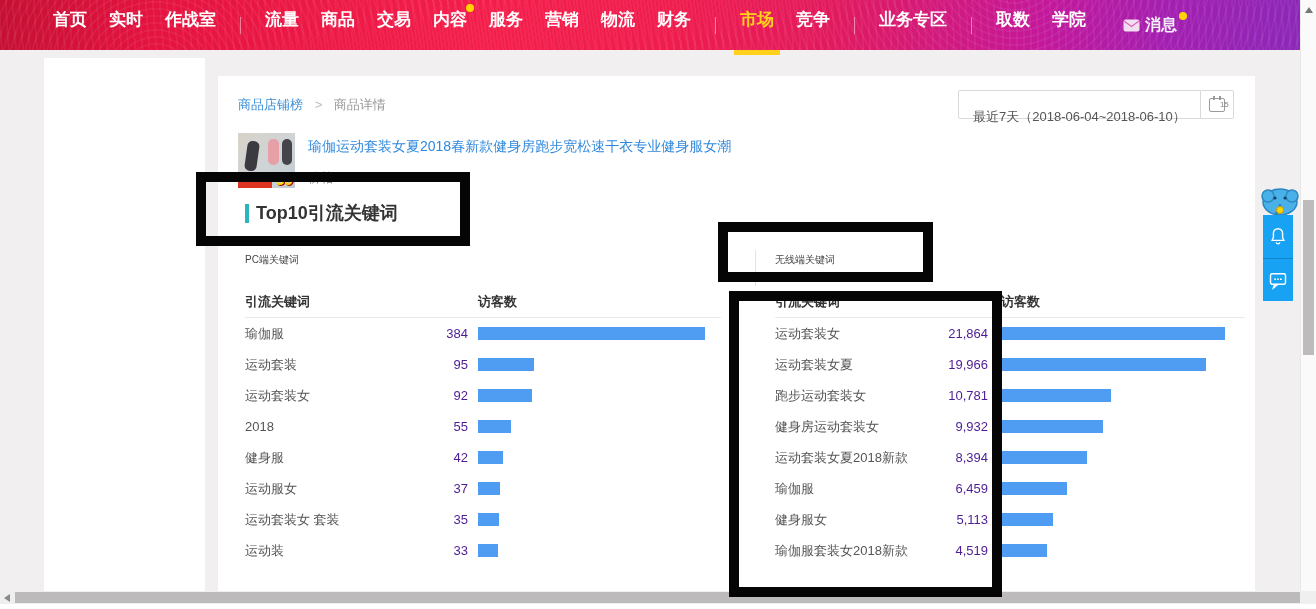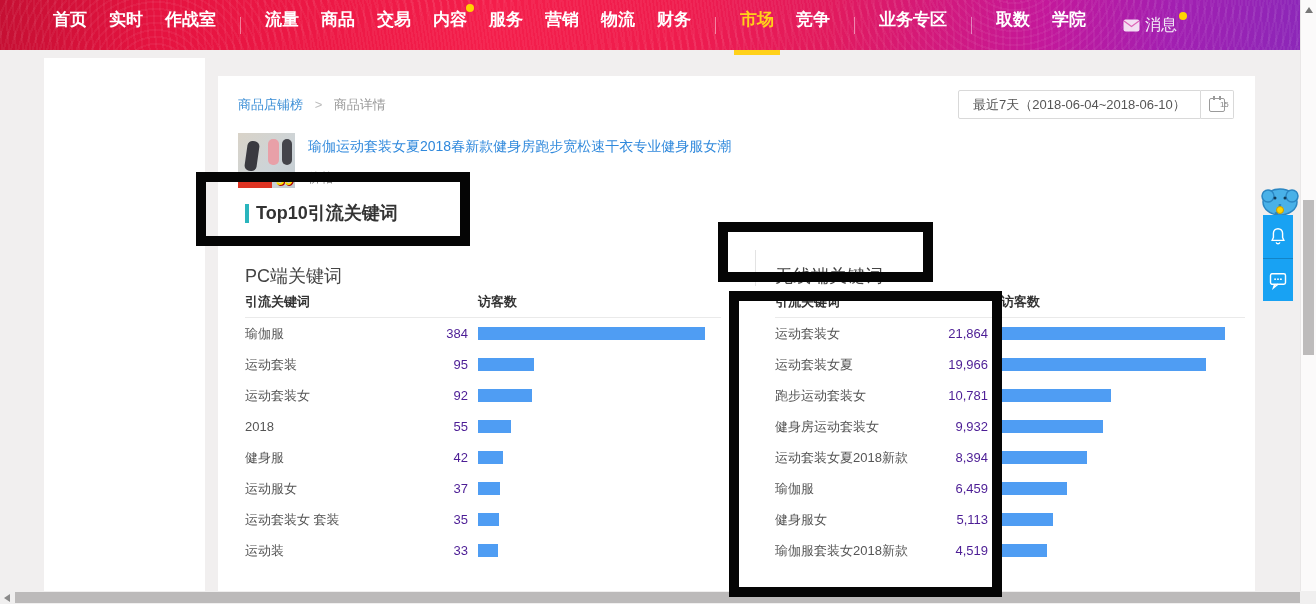--- a/index.html
+++ b/index.html
@@ -16,21 +16,21 @@
       linear-gradient(95deg,#c50f33 0%,#e51340 12%,#f41e4b 38%,#ef1c4d 52%,#e11a5e 64%,#c4189a 80%,#a21fb1 90%,#8c27b8 100%);
   }
   .logo{ display:flex; align-items:center; margin-left:54px; }
   .logo-text{ color:#f2d9a2; font-size:19px; font-weight:bold; margin-left:8px; letter-spacing:2px; }
   .nav-items{ display:flex; align-items:center; margin-left:42px; height:50px; }
   .nav-item{ position:relative; color:#fff; font-size:17px; font-weight:600; margin:0 11px; height:60px; line-height:50px; cursor:pointer; white-space:nowrap; }
   .nav-item.active{ color:#ffd11a; }
   .nav-item.active::after{ content:""; position:absolute; left:50%; transform:translateX(-50%); bottom:0; width:46px; height:5px; background:#ffd11a; }
   .nav-item .dot, .msg .dot{ position:absolute; top:9px; right:-7px; width:8px; height:8px; border-radius:50%; background:#ffd400; }
   .nav-div{ width:1px; height:17px; background:rgba(255,255,255,0.45); margin:0 13px; }
-  .msg{ position:relative; display:flex; align-items:center; margin-left:26px; color:#f4eef8; font-size:16px; font-weight:400; height:50px; cursor:pointer; }
+  .msg{ position:relative; display:flex; align-items:center; margin-left:26px; color:#f4eef8; font-size:16px; font-weight:700; height:50px; cursor:pointer; }
   .msg svg{ margin-right:5px; }
   .msg .dot{ top:12px; right:-10px; }
 
   
   .left-panel{ position:absolute; left:44px; top:58px; width:161px; height:533px; background:#fff; }
   .vscroll{ position:absolute; right:0; top:0; width:16px; height:591px; background:#fbfafa; border-left:1px solid #e9e7e7; }
   .vscroll .up{ position:absolute; top:7px; left:4px; width:0; height:0; border-left:4px solid transparent; border-right:4px solid transparent; border-bottom:6px solid #777; }
   .vscroll .thumb{ position:absolute; top:200px; left:2px; width:11px; height:155px; background:#bdbbbb; }
   .hscroll{ position:absolute; left:0; top:591px; width:1316px; height:13px; background:#f0efef; }
   .hscroll .left-arr{ position:absolute; left:4px; top:3px; width:0; height:0; border-top:4px solid transparent; border-bottom:4px solid transparent; border-right:6px solid #8a8a8a; }
@@ -44,33 +44,33 @@
   .breadcrumb .sep{ margin:0 8px; color:#bbb; }
   .thumb{ position:absolute; left:20px; top:57px; width:57px; height:55px; background:linear-gradient(135deg,#d9d3c8 0%,#cdd4d8 60%,#c2cacf 100%); overflow:hidden; }
   .thumb .fig1{ position:absolute; left:8px; top:8px; width:12px; height:30px; background:#3a3a40; border-radius:5px; transform:rotate(8deg); }
   .thumb .fig2{ position:absolute; left:30px; top:6px; width:11px; height:26px; background:#e8a0a8; border-radius:5px; }
   .thumb .fig3{ position:absolute; left:44px; top:6px; width:10px; height:26px; background:#44444a; border-radius:5px; }
   .thumb .redbar{ position:absolute; left:0; bottom:0; width:34px; height:12px; background:#d32; }
   .thumb .badge{ position:absolute; right:2px; bottom:0; color:#ffe400; font-size:15px; font-weight:bold; font-style:italic; text-shadow:1px 1px 0 #a00; }
   .p-title{ position:absolute; left:90px; top:62px; font-size:14px; color:#3089dc; cursor:pointer; }
   .p-price{ position:absolute; left:90px; top:93px; font-size:13px; color:#888; }
   .datebox{ position:absolute; left:740px; top:14px; height:29px; display:flex; }
-  .datebox .label{ height:29px; line-height:27px; padding:0 14px; border:1px solid #d9d9d9; border-radius:2px 0 0 2px; font-size:13px; color:#555; background:#fff; cursor:pointer; }
+  .datebox .label{ height:29px; line-height:27px; padding:12px 14px; border:1px solid #d9d9d9; border-radius:2px 0 0 2px; font-size:13px; color:#555; background:#fff; cursor:pointer; }
   .datebox .calbtn{ width:33px; height:29px; border:1px solid #d9d9d9; border-left:none; border-radius:0 2px 2px 0; display:flex; align-items:center; justify-content:center; cursor:pointer; background:#fff; }
   .cal{ position:relative; width:16px; height:14px; border:1px solid #9a9a9a; border-radius:2px; display:flex; align-items:center; justify-content:center; }
   .cal i{ position:absolute; top:-3px; width:2px; height:4px; background:#9a9a9a; }
   .cal i.p1{ left:3px; } .cal i.p2{ right:3px; }
   .cal b{ font-size:8px; color:#888; font-weight:normal;margin-left:15px; }
 
   
   .card2{ position:absolute; left:218px; top:195px; width:1037px; height:396px; background:#fff; overflow:hidden; }
   .sec-head{ position:absolute; left:27px; top:6px; display:flex; align-items:center; }
   .sec-bar{ width:4px; height:19px; background:#2ab5bd; margin-right:7px; }
   .sec-title{ font-size:18px; font-weight:bold; color:#333; }
-  .tab{ position:absolute; top:69px; font-size:18px; color:#444; cursor:pointer; }
+  .tab{ position:absolute; top:58px; font-size:10px; color:#444; cursor:pointer; }
   .tab.pc{ left:27px; } .tab.wl{ left:557px; }
   .tab-div{ position:absolute; left:537px; top:55px; width:1px; height:36px; background:#e3e3e3; }
   .half{ position:absolute; top:98px; }
   .half.pc{ left:27px; width:476px; }
   .half.wl{ left:557px; width:470px; }
   .thead{ position:relative; height:25px; border-bottom:1px solid #eaeaea; font-size:13px; font-weight:bold; color:#333; }
   .half.pc .th.vis{ position:absolute; left:233px; top:0; }
   .half.wl .th.vis{ position:absolute; left:226px; top:0; }
   .row{ display:grid; align-items:center; height:31px; font-size:13px; color:#555; }
   .half.pc .row{ grid-template-columns:163px 60px 10px 1fr; }

